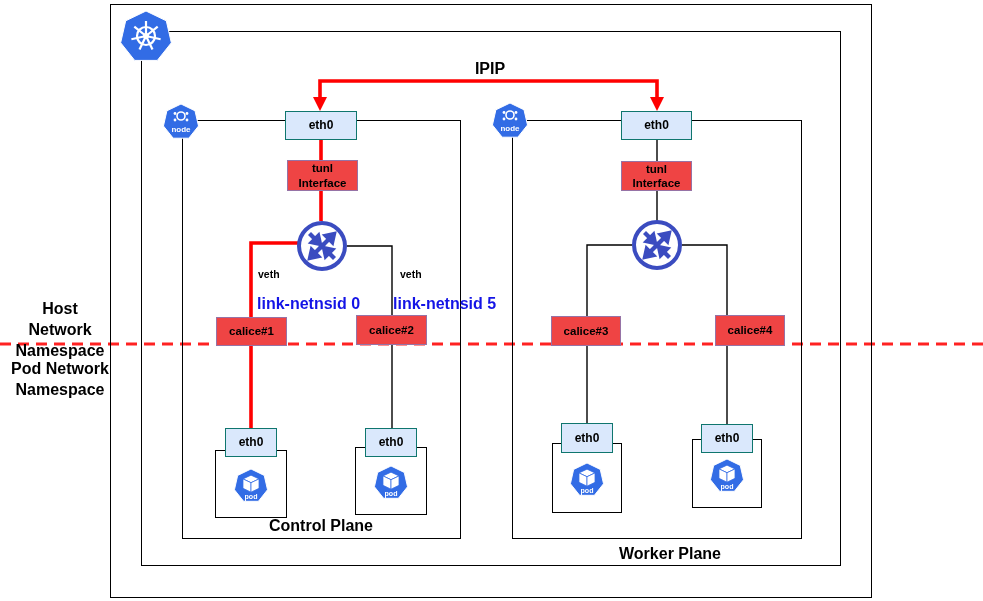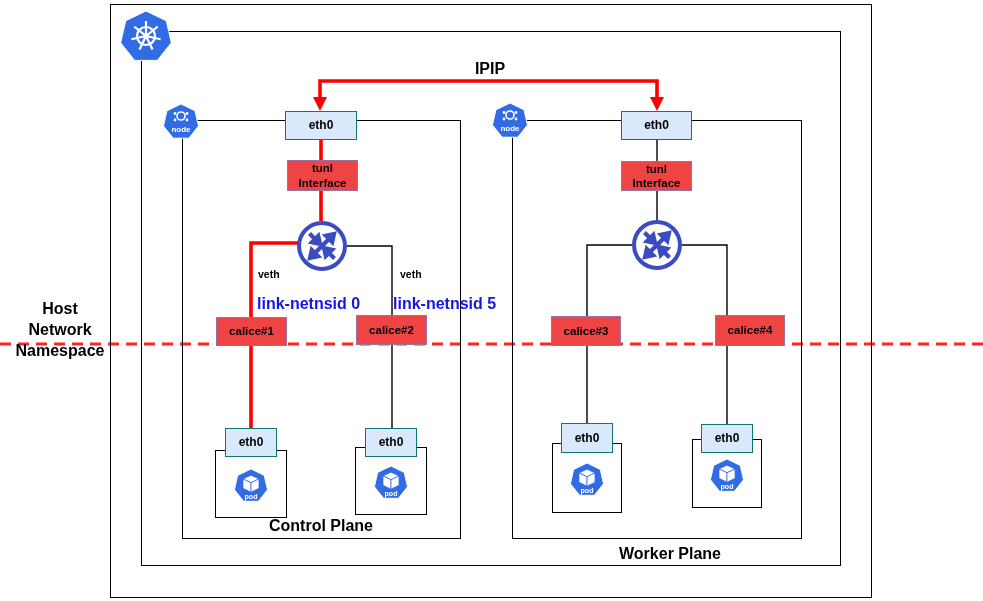--- a/index.html
+++ b/index.html
@@ -162,20 +162,21 @@
     <polygon points="18,0 3.9,6.8 0.45,22 10.2,34.2 25.8,34.2 35.5,22 32,6.8" fill="#326ce5" stroke="#ffffff" stroke-width="1"></polygon>
     <polygon points="18,6.5 26.5,10.5 18,14.5 9.5,10.5" fill="#ffffff" stroke="#326ce5" stroke-width="0.8"></polygon>
     <polygon points="9.5,10.5 18,14.5 18,24.5 9.5,20.5" fill="#ffffff" stroke="#326ce5" stroke-width="0.8"></polygon>
     <polygon points="26.5,10.5 18,14.5 18,24.5 26.5,20.5" fill="#ffffff" stroke="#326ce5" stroke-width="0.8"></polygon>
     <text x="18" y="31.5" text-anchor="middle" font-size="7.5" font-weight="bold" fill="#ffffff">pod</text>
   </svg>
 
   <div class="lbl mid center" style="left:450px; top:60px; width:80px;">IPIP</div>
 
   <div class="lbl mid center" style="left:10px; top:299px; width:100px; line-height:1.3;">Host Network Namespace</div>
+  <div class="lbl mid center" style="left:10px; top:359px; width:100px; line-height:1.3;">Pod Network Namespace</div>
 
   <div class="lbl small" style="left:227px; top:268px;">veth</div>
   <div class="lbl small" style="left:369px; top:268px;">veth</div>
 
   <div class="lbl mid blue" style="left:257px; top:295px;">link-netnsid 0</div>
   <div class="lbl mid blue" style="left:393px; top:295px;">link-netnsid 5</div>
 
   <div class="lbl mid center" style="left:251px; top:517px; width:140px;">Control Plane</div>
   <div class="lbl mid center" style="left:600px; top:545px; width:140px;">Worker Plane</div>
 

